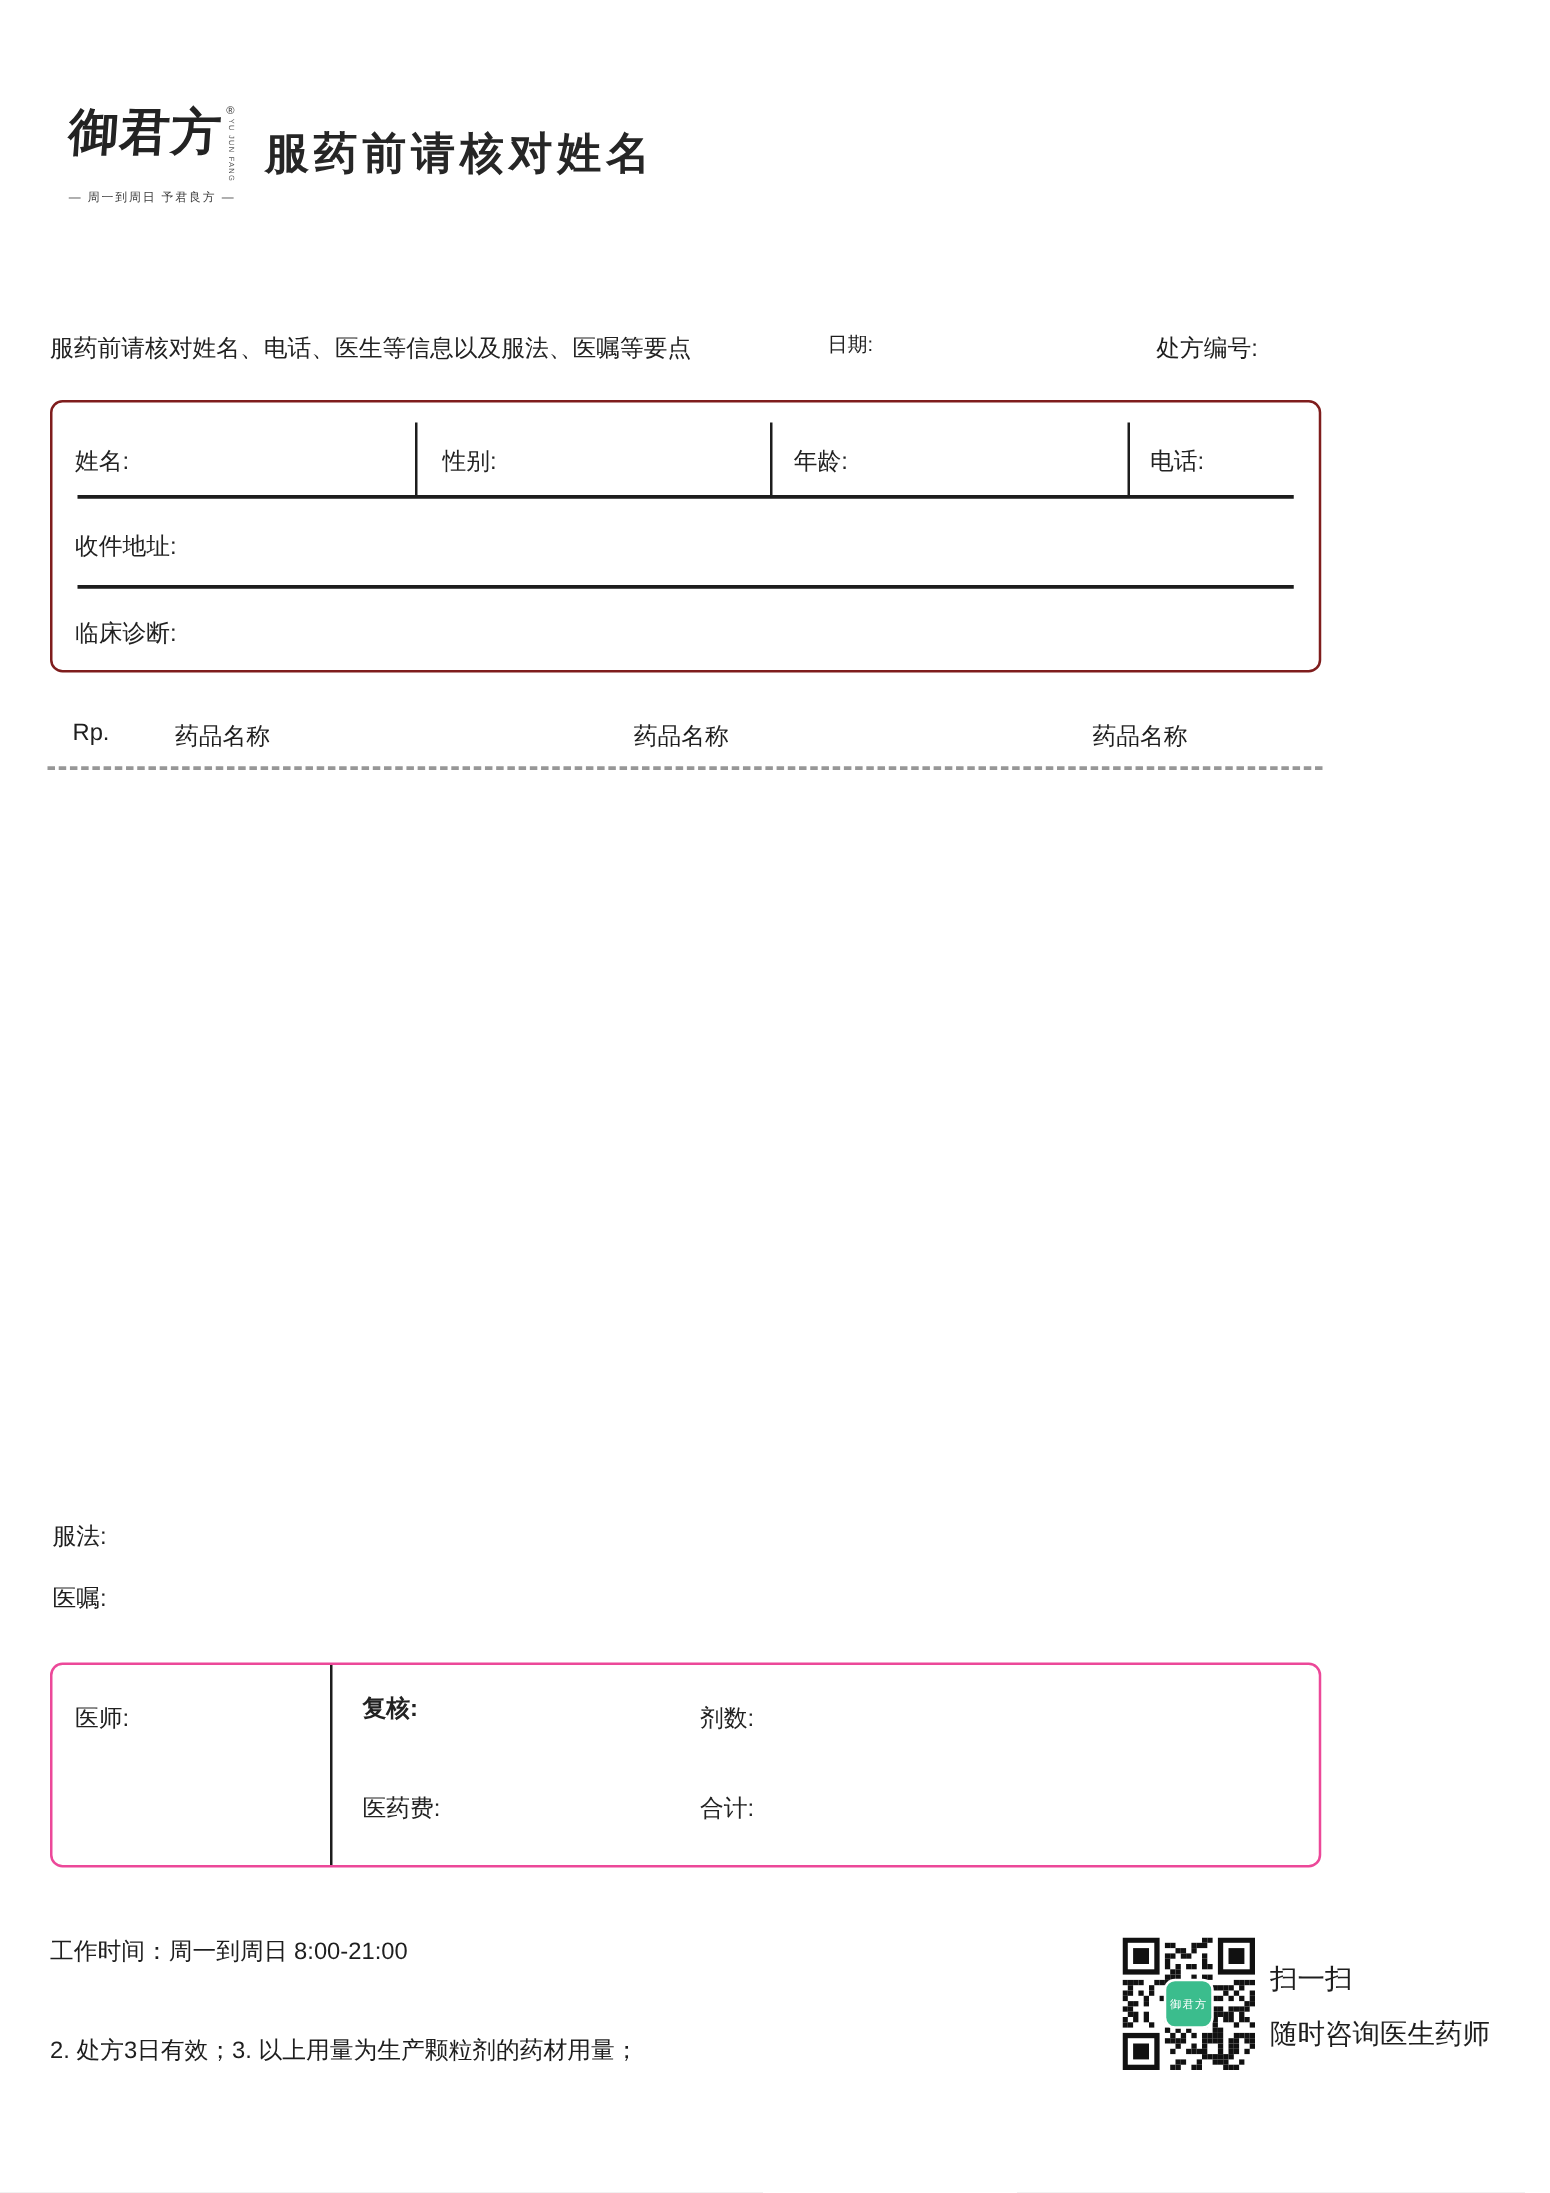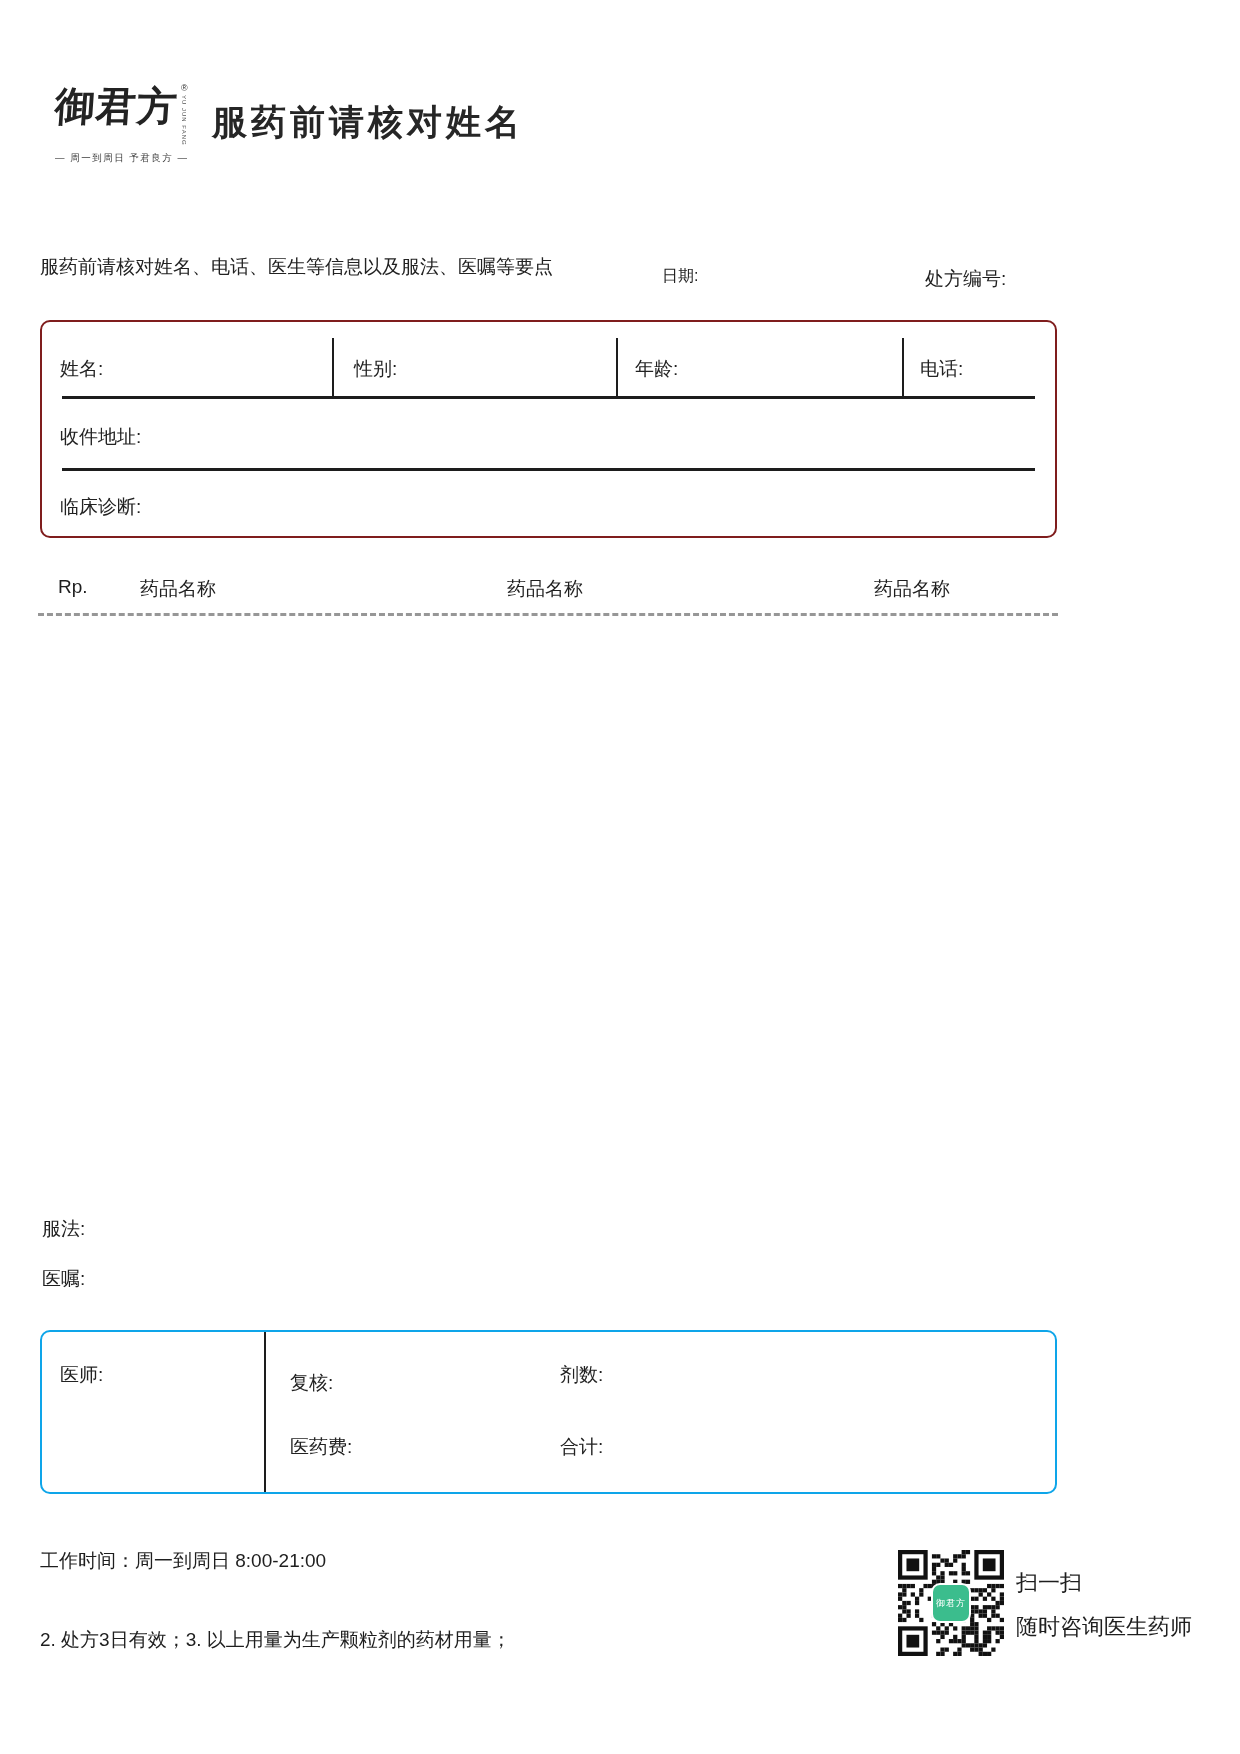--- a/index.html
+++ b/index.html
@@ -25,21 +25,21 @@
     margin-top:2px;font-family:"Liberation Sans","DejaVu Sans",sans-serif;
   }
   .logo-tagline{
     margin-top:6px;font-size:9.5px;letter-spacing:1.5px;color:#3a3a3a;white-space:nowrap;
   }
   .hospital-name{
     left:212px;top:99px;font-size:35px;font-weight:900;letter-spacing:4px;
     color:#262626;white-space:nowrap;
   }
   
-  .notice{left:40px;top:254px;font-size:19px;color:#222;}
+  .notice{left:40px;top:266px;font-size:19px;color:#222;}
   .date-label{left:662px;top:266px;font-size:16px;}
   .rx-no-label{left:925px;top:266px;font-size:19px;}
   
   .patient-box{
     left:40px;top:320px;width:1013px;height:214px;
     border:2px solid #7f1d1d;border-radius:10px;
   }
   .vline{position:absolute;width:2px;background:#1d1d1d;}
   .pb-div1{left:290px;top:16px;height:58px;}
   .pb-div2{left:574px;top:16px;height:58px;}
@@ -59,25 +59,25 @@
   .drug-col1{left:140px;top:576px;font-size:19px;}
   .drug-col2{left:507px;top:576px;font-size:19px;}
   .drug-col3{left:874px;top:576px;font-size:19px;}
   .dash-sep{left:38px;top:613px;width:1020px;border-top:3px dashed #979797;}
   
   .usage-label{left:42px;top:1216px;font-size:19px;}
   .advice-label{left:42px;top:1266px;font-size:19px;}
   
   .sign-box{
     left:40px;top:1330px;width:1013px;height:160px;
-    border:2px solid #0ea5e9;border-radius:10px;
+    border:2px solid #ec4899;border-radius:10px;
   }
   .sb-div{left:222px;top:0;height:100%;}
   .l-physician{left:18px;top:30px;}
-  .l-reviewer{left:248px;top:38px;}
+  .l-reviewer{left:248px;top:22px;font-weight:bold;}
   .l-doses{left:518px;top:30px;}
   .l-fee{left:248px;top:102px;}
   .l-total{left:518px;top:102px;}
   
   .hours{left:40px;top:1548px;font-size:19px;}
   .note1{left:40px;top:1588px;font-size:19px;}
   .note2{left:40px;top:1627px;font-size:19px;}
   .qr-wrap{left:898px;top:1550px;width:106px;height:106px;}
   .qr-center{
     position:absolute;left:35px;top:35px;width:36px;height:36px;

